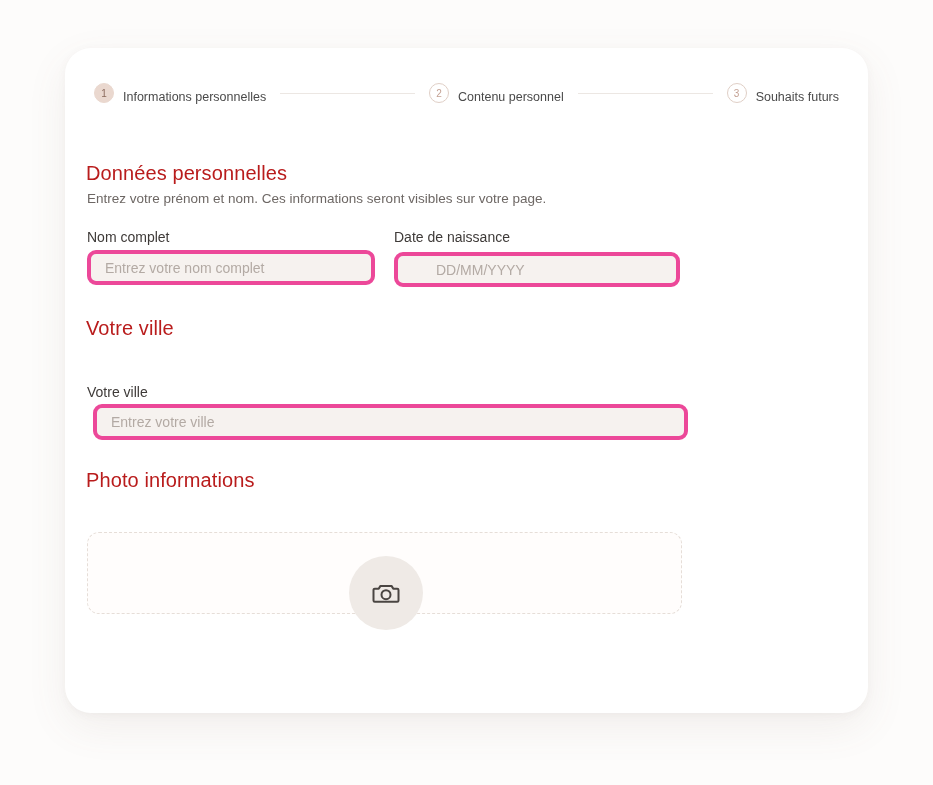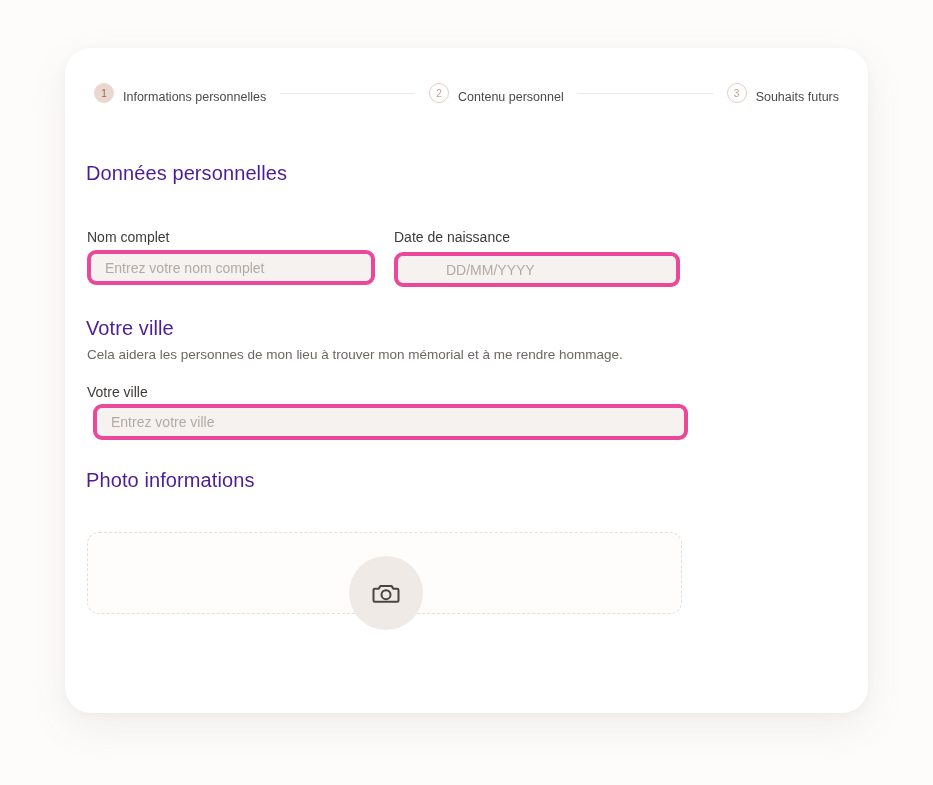--- a/index.html
+++ b/index.html
@@ -77,21 +77,21 @@
     flex: 1 1 auto;
     height: 1px;
     background: #ece7e3;
     margin: 0 14px;
   }
 
   
   .section-title {
     position: absolute;
     font-size: 20px;
-    color: #4c1d95;
+    color: #b91c1c;
     font-weight: 400;
     letter-spacing: 0.1px;
   }
   .section-sub {
     position: absolute;
     font-size: 13.5px;
     color: #6d6764;
   }
   .field-label {
     position: absolute;
@@ -108,21 +108,21 @@
     font-size: 14px;
     color: #3e3a38;
     padding: 0 14px;
     outline: none;
     font-family: "Liberation Sans", sans-serif;
   }
   .input::placeholder {
     color: #b3aaa4;
   }
   .input-with-icon {
-    padding-left: 48px;
+    padding-left: 38px;
   }
   .cal-icon {
     position: absolute;
     width: 14px;
     height: 14px;
   }
   .cal-icon svg { display: block; }
 
   
   .dropzone {
@@ -161,37 +161,37 @@
         <div class="step-label">Contenu personnel</div>
       </div>
       <div class="step-line"></div>
       <div class="step">
         <div class="step-badge">3</div>
         <div class="step-label">Souhaits futurs</div>
       </div>
     </div>
 
     <div class="section-title" style="left:21px; top:114px;">Données personnelles</div>
+    <div class="section-sub" style="left:22px; top:143px;">Entrez votre prénom et nom. Ces informations seront visibles sur votre page.</div>
 
     <div class="field-label" style="left:22px; top:181px;">Nom complet</div>
     <input class="input" style="left: 22px; top: 202px; width: 288px; height: 35px;" type="text" placeholder="Entrez votre nom complet">
 
     <div class="field-label" style="left:329px; top:181px;">Date de naissance</div>
     <div class="cal-icon" style="left:344px; top:215px;">
       <svg width="14" height="14" viewBox="0 0 16 16" fill="none" stroke="#8c847e" stroke-width="1.3">
         <rect x="1.8" y="3" width="12.4" height="11.2" rx="1.8"></rect>
         <line x1="1.8" y1="6.4" x2="14.2" y2="6.4"></line>
         <line x1="5.2" y1="1.6" x2="5.2" y2="4.1"></line>
         <line x1="10.8" y1="1.6" x2="10.8" y2="4.1"></line>
       </svg>
     </div>
     <input class="input input-with-icon" style="left: 329px; top: 204px; width: 286px; height: 35px;" type="text" placeholder="DD/MM/YYYY">
 
     <div class="section-title" style="left:21px; top:269px;">Votre ville</div>
-    <div class="section-sub" style="left:22px; top:299px;">Cela aidera les personnes de mon lieu à trouver mon mémorial et à me rendre hommage.</div>
 
     <div class="field-label" style="left:22px; top:336px;">Votre ville</div>
     <input class="input" style="left: 28px; top: 356px; width: 595px; height: 36px;" type="text" placeholder="Entrez votre ville">
 
     <div class="section-title" style="left:21px; top:421px;">Photo informations</div>
 
     <div class="dropzone" style="left:22px; top:484px; width:595px; height:82px;">
       <div class="avatar-circle" style="left:261px; top:23px;">
         <svg width="30" height="30" viewBox="0 0 24 24" fill="none" stroke="#4a4542" stroke-width="1.6" stroke-linecap="round" stroke-linejoin="round">
           <path d="M3 8.5h3.2l1.4-2.2h8.8l1.4 2.2H21a1 1 0 0 1 1 1V18a1 1 0 0 1-1 1H3a1 1 0 0 1-1-1V9.5a1 1 0 0 1 1-1z"></path>

